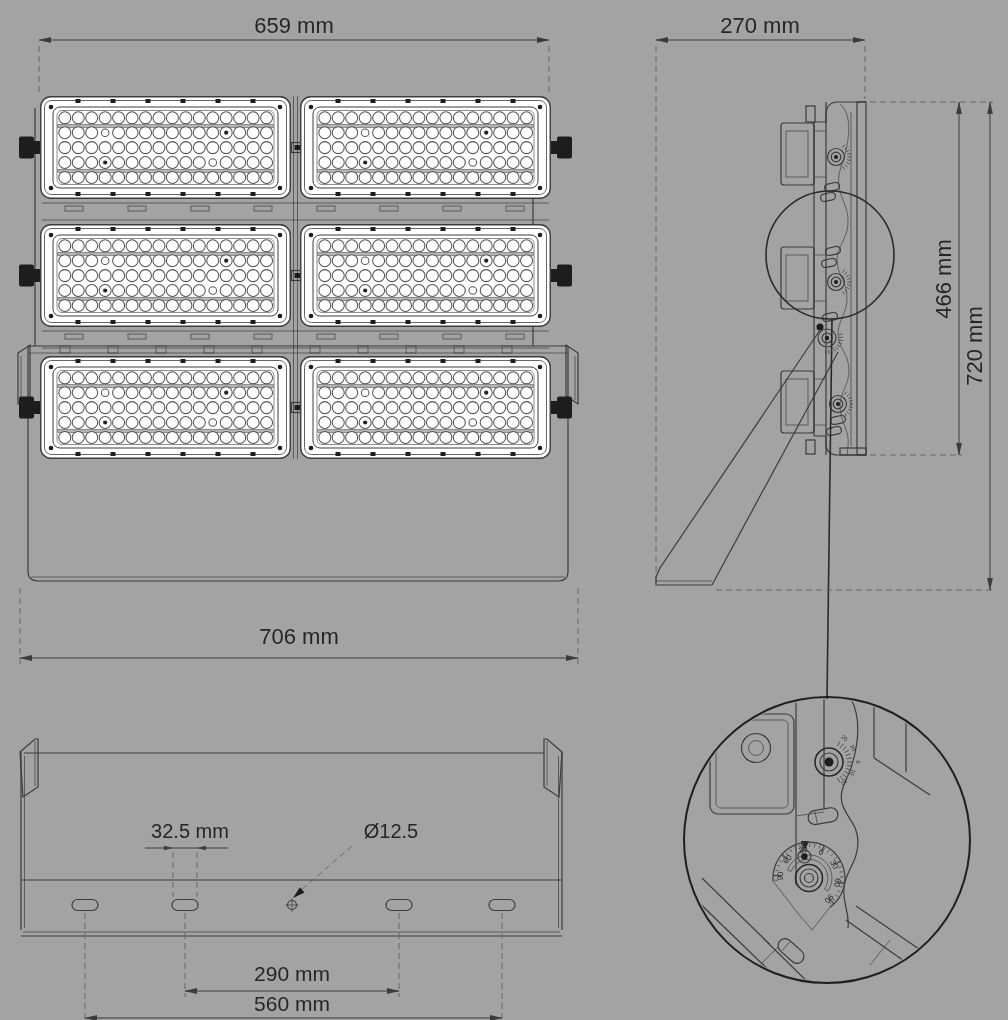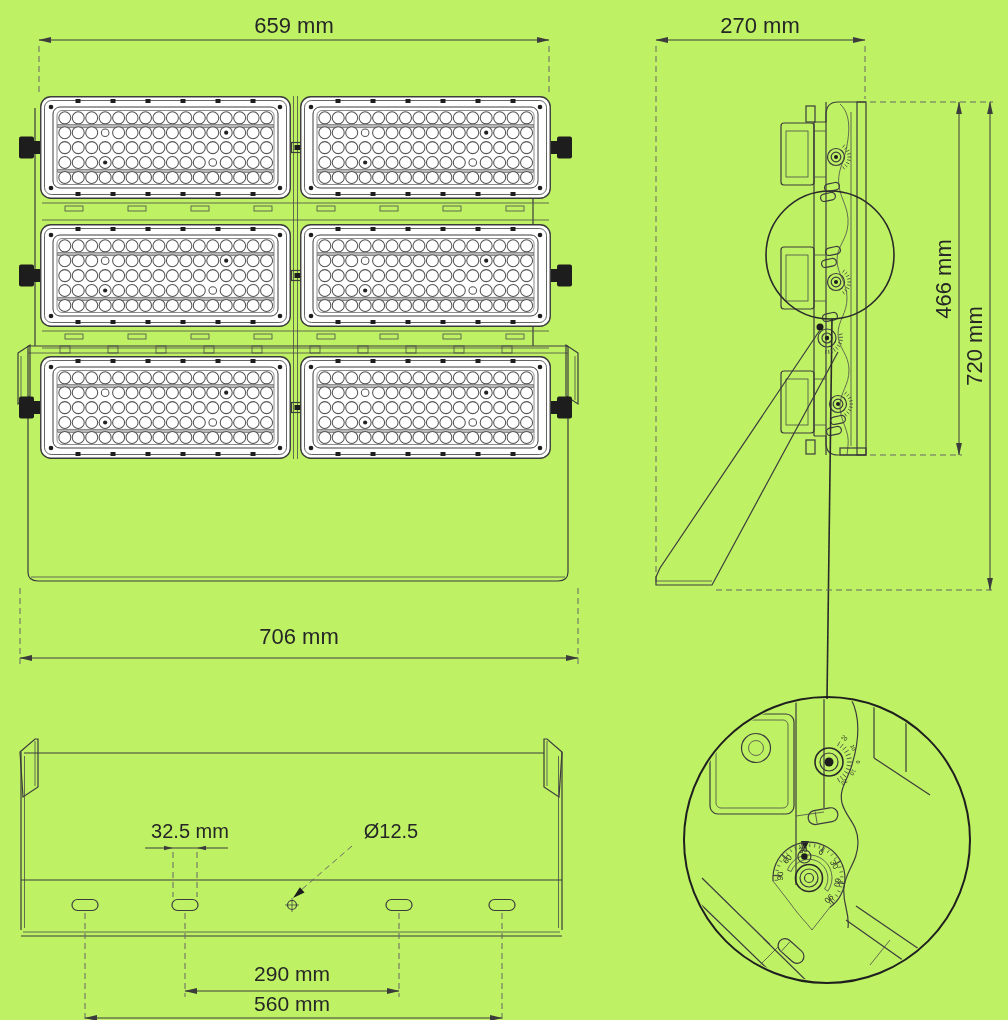--- a/index.html
+++ b/index.html
@@ -1,16 +1,16 @@
 <!DOCTYPE html>
 <html><head>
 <meta charset="utf-8">
 <style>
   html,body{margin:0;padding:0;background:#ffffff;}
-  .page{width:1008px;height:1020px;position:relative;background:#bef264;}
+  .page{width:1008px;height:1020px;position:relative;background:#a3a3a3;}
   svg{display:block;}
   text{font-family:"Liberation Sans","DejaVu Sans",sans-serif;fill:#262626;}
   .t22{font-size:22px;}
   .t20{font-size:20px;}
   .t21{font-size:21px;}
   .t8{font-size:8px;}
   .t55{font-size:5.5px;}
   .ln{stroke:#3c3c3c;fill:none;stroke-width:1.2;}
   .lnt{stroke:#4a4a4a;fill:none;stroke-width:0.8;}
   .lnT{stroke:#2a2a2a;fill:none;stroke-width:1.6;}

